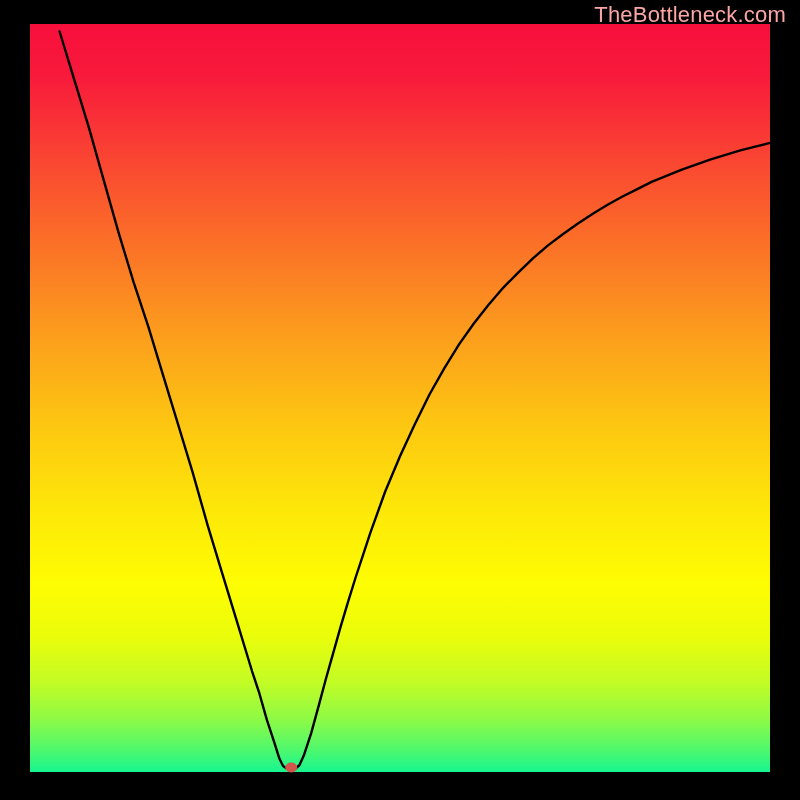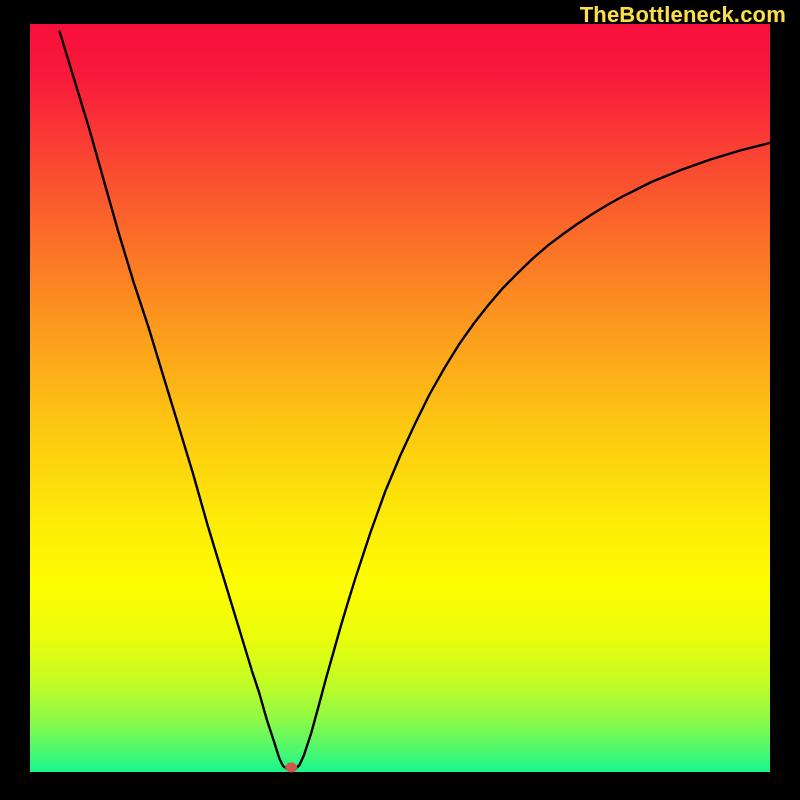--- a/index.html
+++ b/index.html
@@ -14,23 +14,23 @@
   .frame {
     position: relative;
     width: 800px;
     height: 800px;
     background: #000;
   }
   .watermark {
     position: absolute;
     top: 2px;
     right: 14px;
-    color: #fde047;
+    color: #fca5a5;
     font-size: 22px;
-    font-weight: 700;
+    font-weight: 400;
     letter-spacing: 0.2px;
     z-index: 10;
     user-select: none;
   }
   svg {
     position: absolute;
     left: 0;
     top: 0;
   }
 </style>

